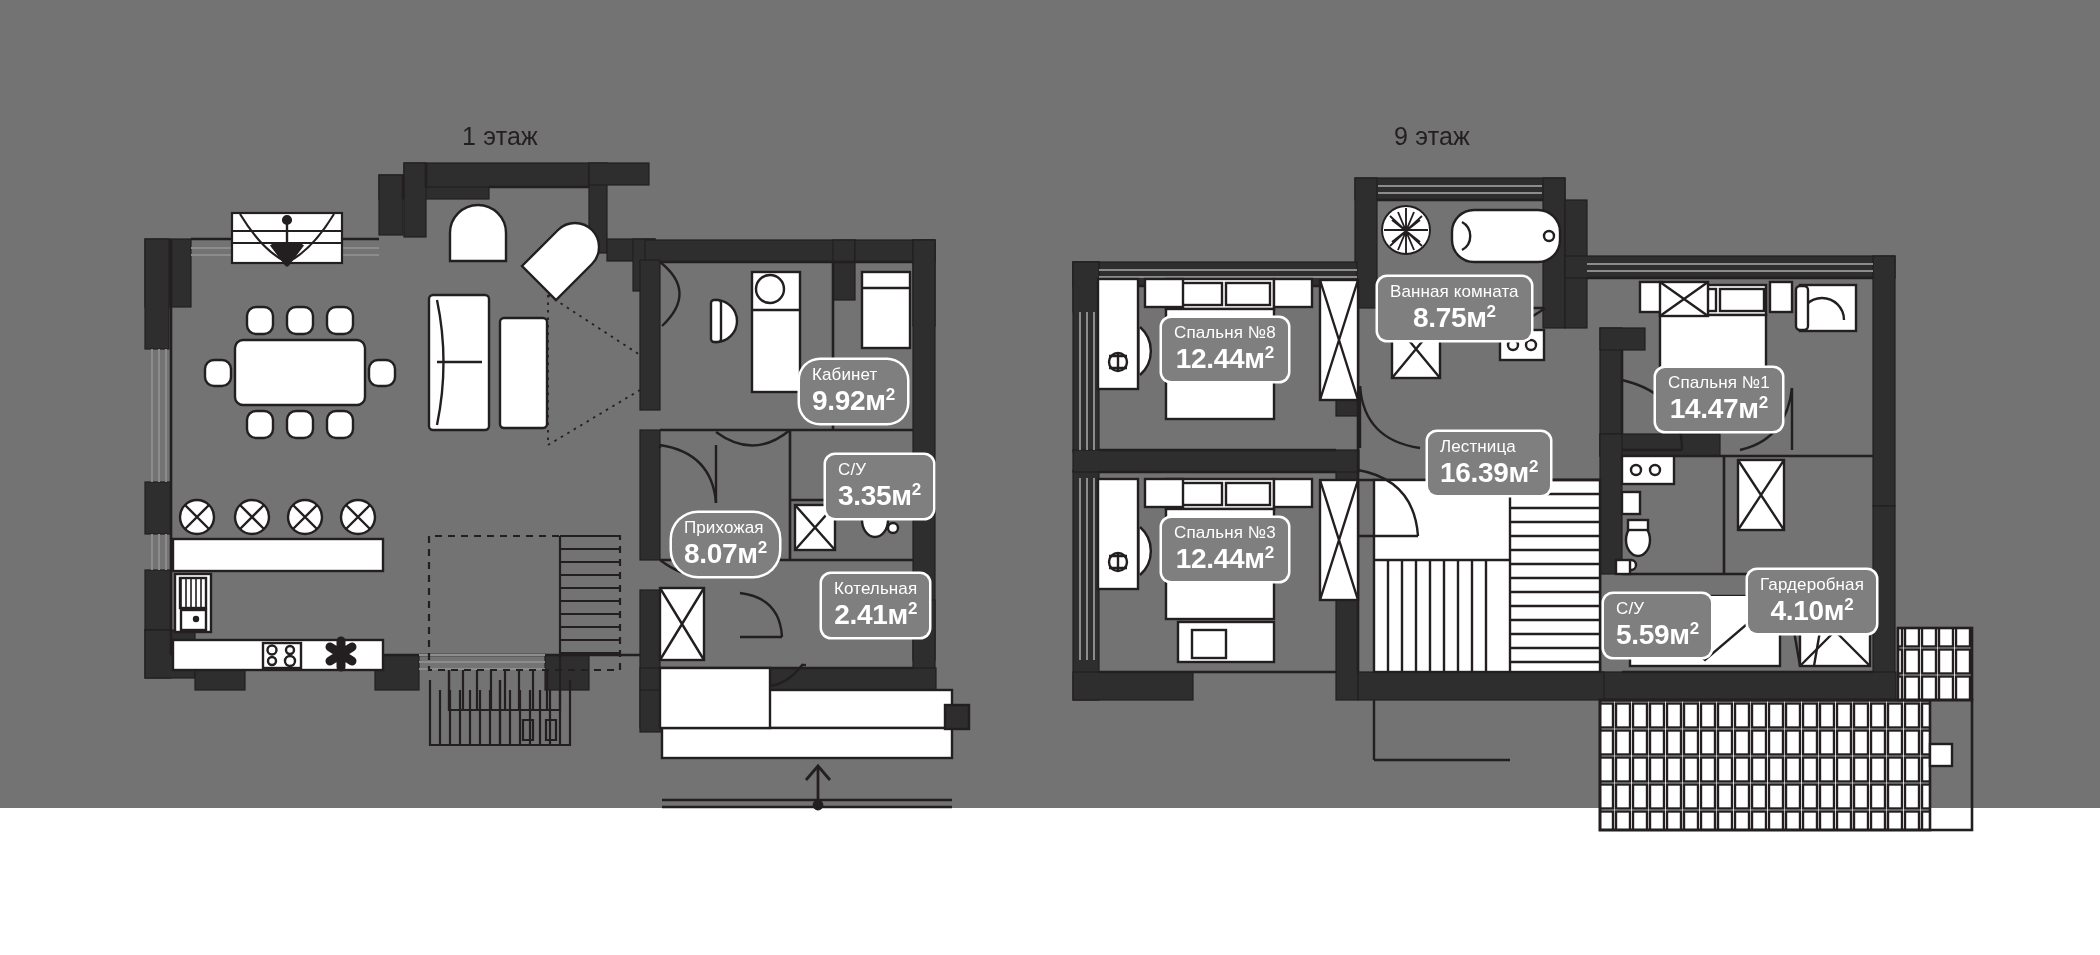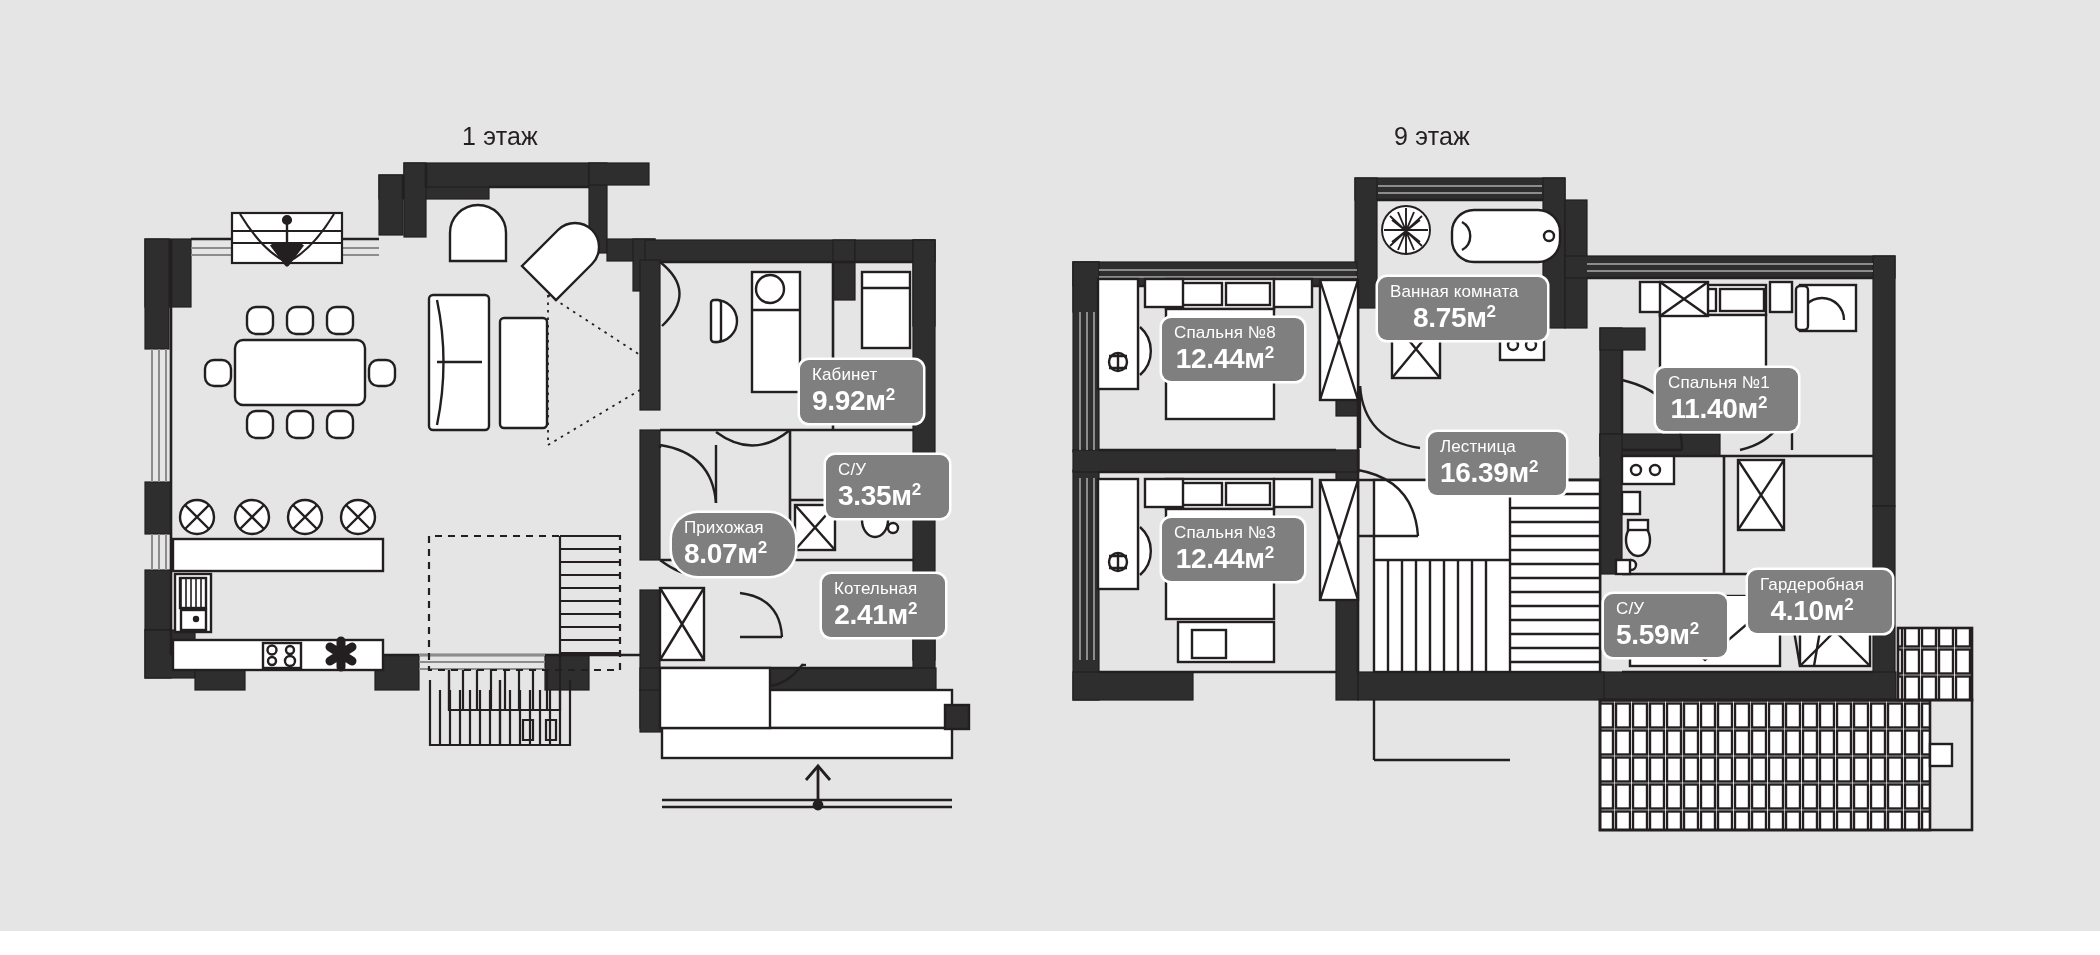--- a/index.html
+++ b/index.html
@@ -1,22 +1,22 @@
 <!DOCTYPE html>
 <html><head>
 <meta charset="utf-8">
 <style>
   html,body{margin:0;padding:0;background:#ffffff;}
   body{width:2100px;height:955px;overflow:hidden;
        font-family:"Liberation Sans",sans-serif;color:#231f20;}
-  #stage{position:relative;width:2100px;height:931px;background:#e5e5e5;}
+  #stage{position:relative;width:2100px;height:808px;background:#737373;}
   .floor-title{position:absolute;font-size:25px;color:#231f20;letter-spacing:.2px;
                white-space:nowrap;transform:translateX(-50%);}
   svg.plan{position:absolute;left:0;top:0;width:2100px;height:955px;overflow:visible;}
-  .lbl{position:absolute;background:#7f7f7f;border-radius:9px;padding:6px 28px 8px 12px;
+  .lbl{position:absolute;background:#7f7f7f;border-radius:9px;padding:6px 12px 8px 12px;
        color:#fff;box-sizing:border-box;text-align:left;line-height:1;
        box-shadow:0 0 0 2.5px #ffffff;}
   .lbl .nm{display:block;font-size:17px;font-weight:400;letter-spacing:.1px;
            margin-bottom:3px;white-space:nowrap;}
   .lbl .ar{display:block;font-size:28px;font-weight:700;letter-spacing:-.3px;white-space:nowrap;text-align:center;}
   .lbl .ar sup{font-size:17px;vertical-align:super;font-weight:700;}
 </style>
 </head>
 <body>
 
@@ -452,21 +452,21 @@
 
       <g>
         <rect x="1600" y="700" width="330" height="130" fill="url(#deckpat)" stroke="#231f20" stroke-width="2.6"></rect>
         <rect x="1898" y="628" width="74" height="72" fill="url(#deckpat2)" stroke="#231f20" stroke-width="2.6"></rect>
         <rect x="1600" y="700" width="372" height="130" fill="none" stroke="#231f20" stroke-width="2.6"></rect>
         <rect x="1930" y="744" width="22" height="22" fill="#fff" stroke="#231f20" stroke-width="2.4"></rect>
       </g>
     </g>
   </svg>
 
-  <div class="lbl" style="left:800px;top:360px;">
+  <div class="lbl" style="left:800px;top:360px;border-radius:20px;">
     <span class="nm">Кабинет</span>
     <span class="ar"><span>9.92</span><span>м</span><sup>2</sup></span>
   </div>
   <div class="lbl" style="left:826px;top:455px;">
     <span class="nm">С/У</span>
     <span class="ar"><span>3.35</span><span>м</span><sup>2</sup></span>
   </div>
   <div class="lbl" style="left:672px;top:513px;border-radius:26px;">
     <span class="nm">Прихожая</span>
     <span class="ar"><span>8.07</span><span>м</span><sup>2</sup></span>
@@ -479,21 +479,21 @@
   <div class="lbl" style="left:1378px;top:277px;">
     <span class="nm">Ванная комната</span>
     <span class="ar"><span>8.75</span><span>м</span><sup>2</sup></span>
   </div>
   <div class="lbl" style="left:1162px;top:318px;">
     <span class="nm">Спальня №8</span>
     <span class="ar"><span>12.44</span><span>м</span><sup>2</sup></span>
   </div>
   <div class="lbl" style="left:1656px;top:368px;">
     <span class="nm">Спальня №1</span>
-    <span class="ar"><span>11.40</span><span>м</span><sup>2</sup></span>
+    <span class="ar"><span>14.47</span><span>м</span><sup>2</sup></span>
   </div>
   <div class="lbl" style="left:1428px;top:432px;">
     <span class="nm">Лестница</span>
     <span class="ar"><span>16.39</span><span>м</span><sup>2</sup></span>
   </div>
   <div class="lbl" style="left:1162px;top:518px;">
     <span class="nm">Спальня №3</span>
     <span class="ar"><span>12.44</span><span>м</span><sup>2</sup></span>
   </div>
   <div class="lbl" style="left:1604px;top:594px;">

